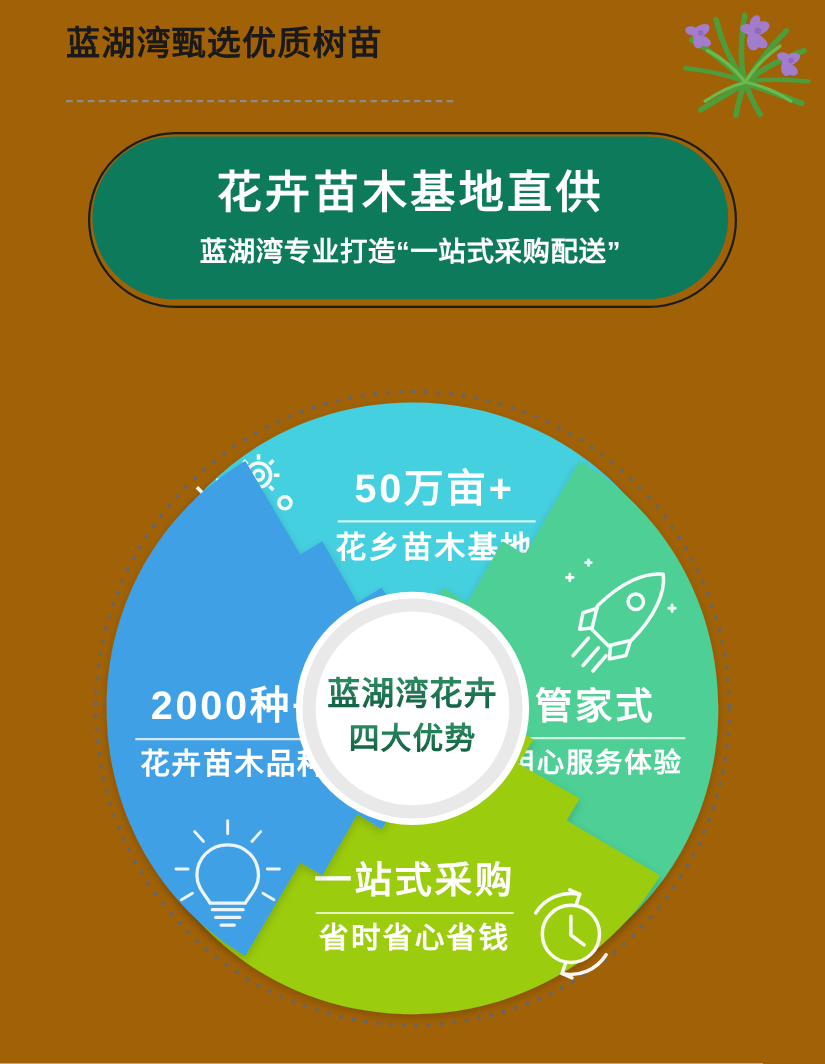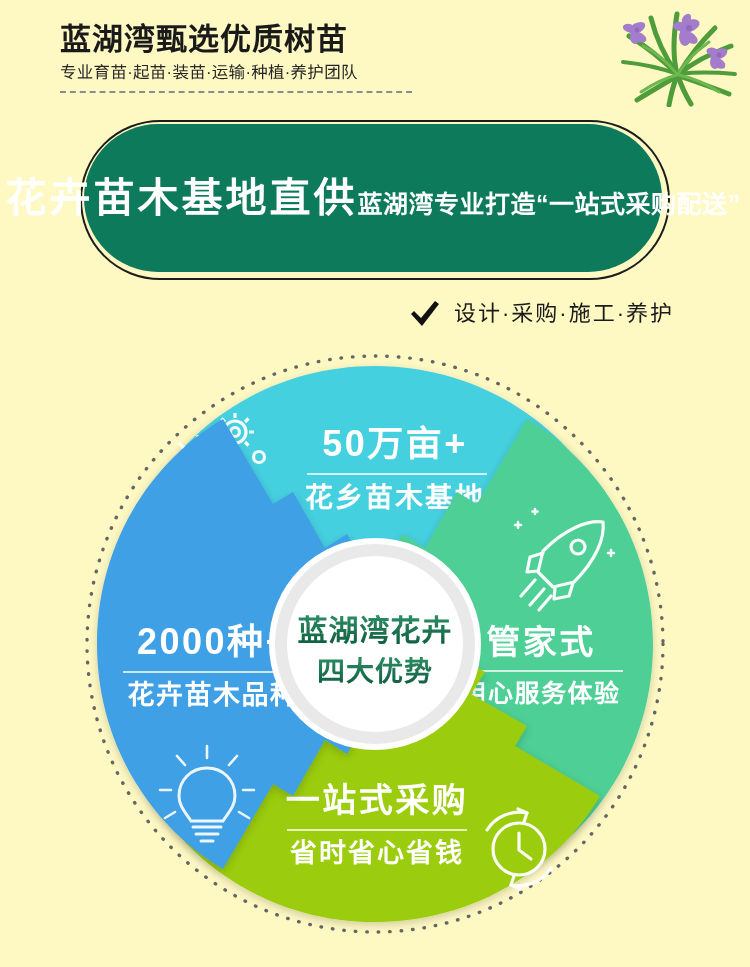--- a/index.html
+++ b/index.html
@@ -8,21 +8,21 @@
     padding: 0;
     background: #ffffff;
   }
   body {
     font-family: "Liberation Sans", "DejaVu Sans", sans-serif;
   }
   #page {
     position: relative;
     width: 750px;
     height: 967px;
-    background: #fef9c3;
+    background: #a16207;
     overflow: hidden;
   }
 
   
   .header {
     position: absolute;
     left: 0;
     top: 0;
     width: 750px;
     height: 112px;
@@ -86,20 +86,21 @@
   .banner-fill {
     position: absolute;
     left: 4px;
     top: 4px;
     width: 578px;
     height: 148px;
     box-sizing: border-box;
     border-radius: 76px;
     background: #0c7a5b;
     display: flex;
+    flex-direction: column;
     align-items: center;
     justify-content: center;
   }
   .banner-line1 {
     font-size: 41px;
     line-height: 50px;
     font-weight: bold;
     color: #ffffff;
     letter-spacing: 3px;
     white-space: nowrap;
@@ -161,21 +162,20 @@
     font-weight: bold;
   }
 </style>
 </head>
 <body>
 
 <div id="page">
 
   <div class="header">
     <div class="header-title">蓝湖湾甄选优质树苗</div>
-    <div class="header-sub">专业育苗·起苗·装苗·运输·种植·养护团队</div>
     <div class="header-rule"></div>
 
     <div class="plant">
       <svg viewBox="0 0 128 105" width="128" height="105" aria-hidden="true">
         <g stroke="#4e9c3a" fill="none" stroke-linecap="round">
           <path d="M62 72 C50 60 34 46 14 34" stroke-width="5"></path>
           <path d="M62 72 C52 58 42 40 36 16" stroke-width="5"></path>
           <path d="M62 72 C58 56 58 36 62 12" stroke-width="5"></path>
           <path d="M64 72 C72 58 84 42 100 26" stroke-width="5"></path>
           <path d="M64 72 C76 62 94 52 116 44" stroke-width="5"></path>
@@ -224,28 +224,20 @@
   </div>
 
   <div class="banner-wrap">
     <div class="banner-outline" style="border-color: rgb(29, 29, 29);"></div>
     <div class="banner-fill" style="background: rgb(12, 122, 91);">
       <div class="banner-line1">花卉苗木基地直供</div>
       <div class="banner-line2">蓝湖湾专业打造“一站式采购配送”</div>
     </div>
   </div>
 
-  <div class="tagline">
-    <span class="check-icon">
-      <svg viewBox="0 0 30 28" width="30" height="28" aria-hidden="true">
-        <path d="M1 14 L4 11 L11 18 L25 1 L29 4 L12 26 Z" fill="#111111"></path>
-      </svg>
-    </span>
-    <span class="tagline-text">设计·采购·施工·养护</span>
-  </div>
 
   <div class="diagram">
     <svg viewBox="0 0 600 600" width="600" height="600" aria-hidden="true">
       <defs>
         <filter id="petalShadow" x="-25%" y="-25%" width="150%" height="150%">
           <feDropShadow dx="0" dy="3" stdDeviation="4" flood-color="#000000" flood-opacity="0.18"></feDropShadow>
         </filter>
         <linearGradient id="hubTextGrad" x1="0" y1="0" x2="0" y2="1">
           <stop offset="0%" stop-color="#2E8F66"></stop>
           <stop offset="100%" stop-color="#0E5B3D"></stop>

